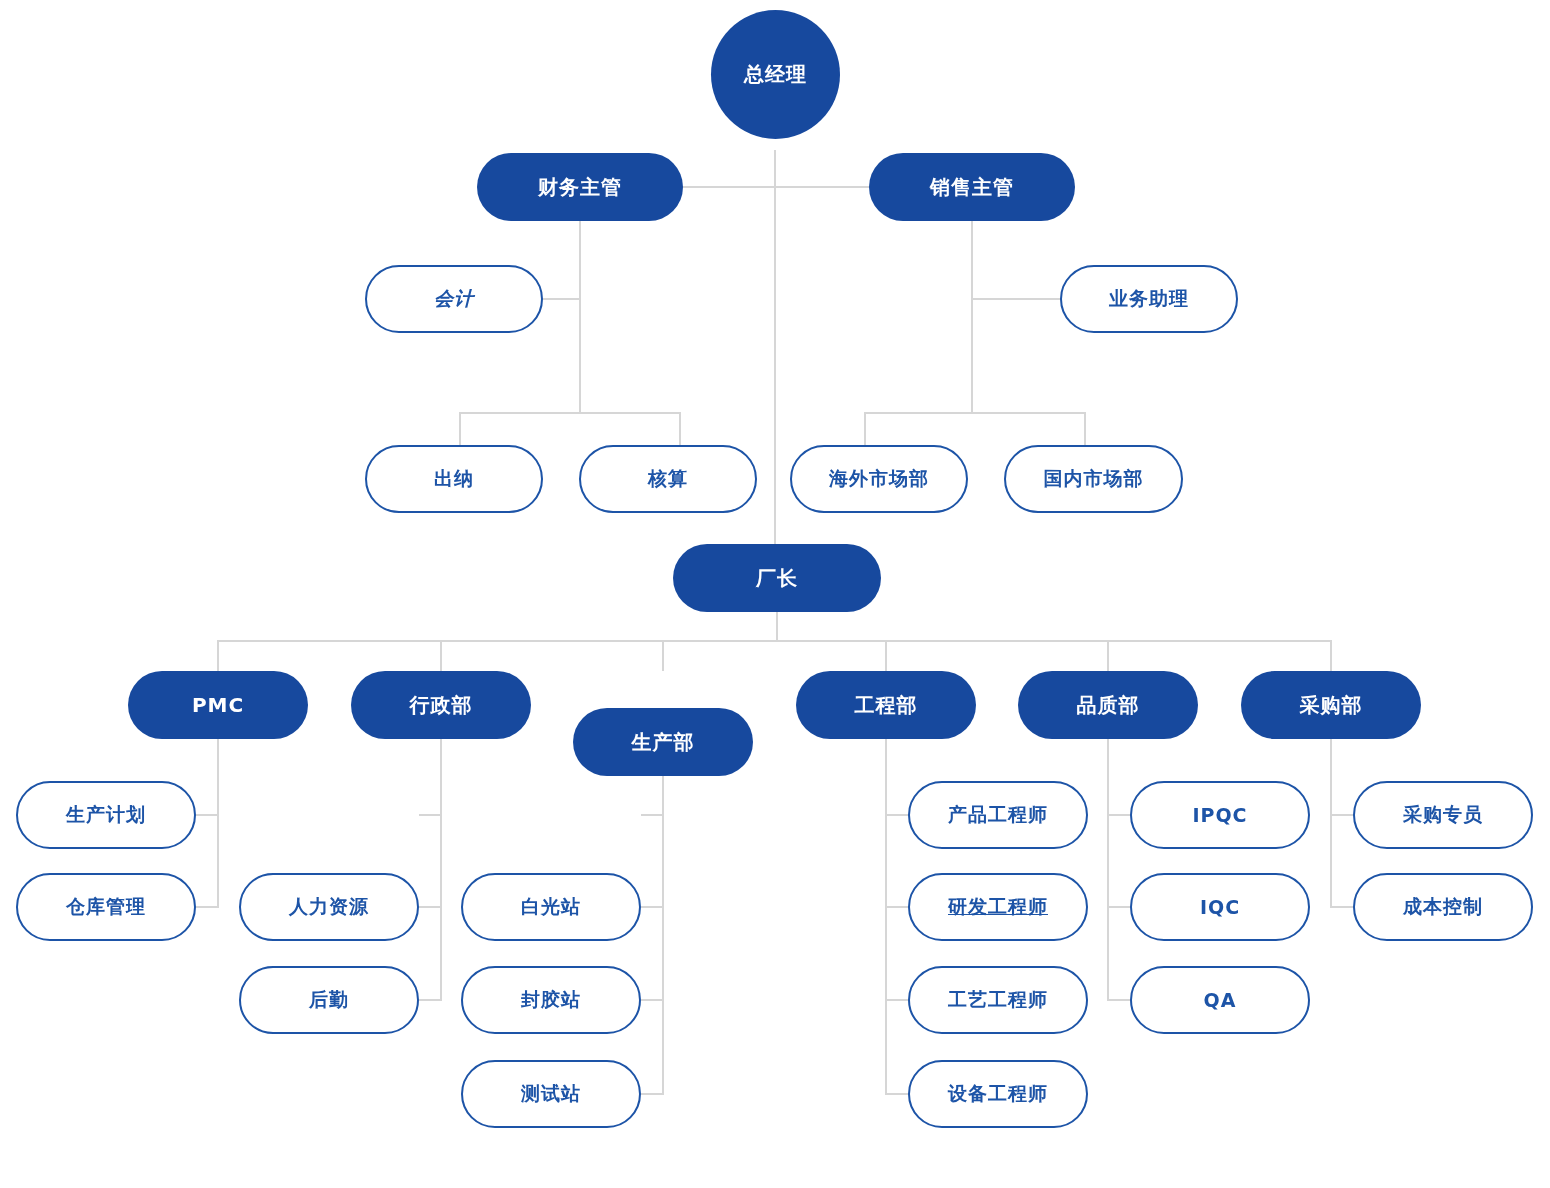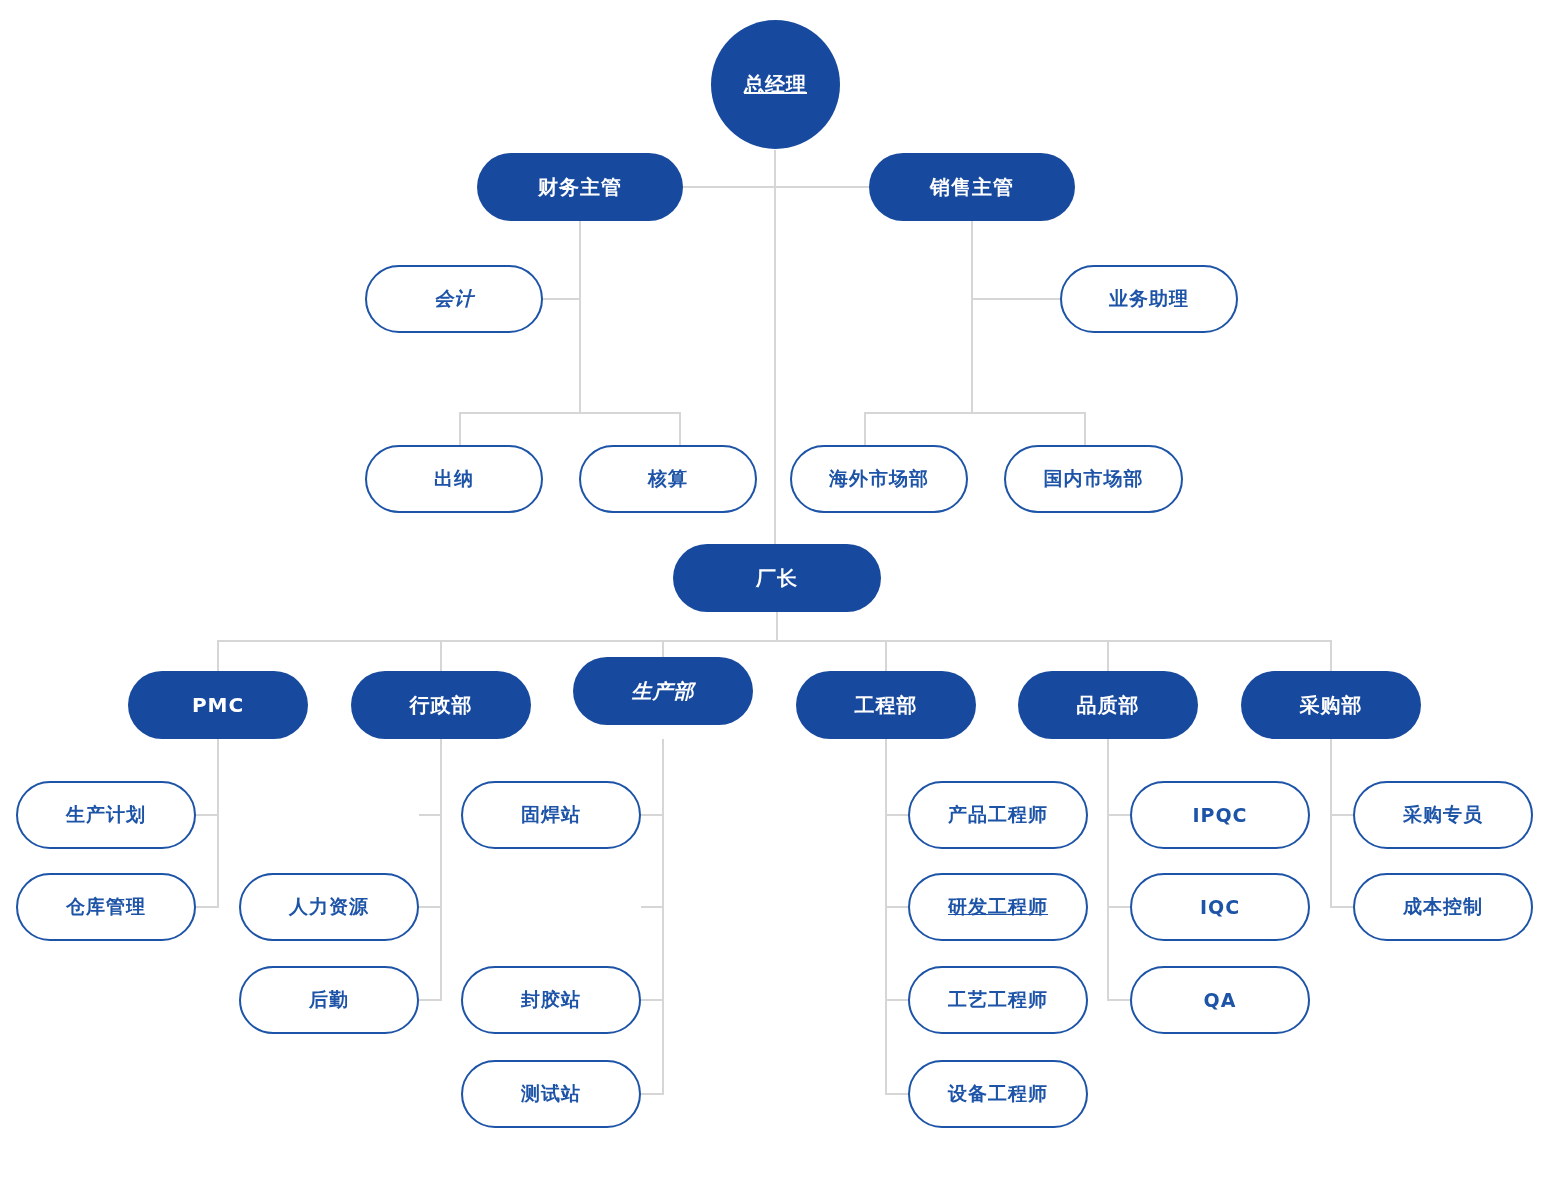--- a/index.html
+++ b/index.html
@@ -112,49 +112,49 @@
   <div class="line h" style="left:885px;top:999px;width:23px;"></div>
   <div class="line h" style="left:885px;top:1093px;width:23px;"></div>
 
   <div class="line h" style="left:1107px;top:814px;width:23px;"></div>
   <div class="line h" style="left:1107px;top:906px;width:23px;"></div>
   <div class="line h" style="left:1107px;top:999px;width:23px;"></div>
 
   <div class="line h" style="left:1330px;top:814px;width:23px;"></div>
   <div class="line h" style="left:1330px;top:906px;width:23px;"></div>
 
-  <div class="node root-circle" style="left:711px;top:20px;text-decoration:underline;">总经理</div>
+  <div class="node root-circle" style="left:711px;top:10px;">总经理</div>
 
   <div class="node filled" style="left:477px;top:153px;width:206px;">财务主管</div>
   <div class="node filled" style="left:869px;top:153px;width:206px;">销售主管</div>
 
   <div class="node outlined" style="left:365px;top:265px;width:178px;font-style:italic;">会计</div>
   <div class="node outlined" style="left:1060px;top:265px;width:178px;">业务助理</div>
 
   <div class="node outlined" style="left:365px;top:445px;width:178px;">出纳</div>
   <div class="node outlined" style="left:579px;top:445px;width:178px;">核算</div>
   <div class="node outlined" style="left:790px;top:445px;width:178px;">海外市场部</div>
   <div class="node outlined" style="left:1004px;top:445px;width:179px;">国内市场部</div>
 
   <div class="node filled" style="left:673px;top:544px;width:208px;">厂长</div>
 
   <div class="node filled" style="left:128px;top:671px;width:180px;">PMC</div>
   <div class="node filled" style="left:351px;top:671px;width:180px;">行政部</div>
-  <div class="node filled" style="left:573px;top:657px;width:180px;font-style:italic;">生产部</div>
+  <div class="node filled" style="left:573px;top:708px;width:180px;">生产部</div>
   <div class="node filled" style="left:796px;top:671px;width:180px;">工程部</div>
   <div class="node filled" style="left:1018px;top:671px;width:180px;">品质部</div>
   <div class="node filled" style="left:1241px;top:671px;width:180px;">采购部</div>
 
   <div class="node outlined" style="left:16px;top:781px;width:180px;">生产计划</div>
   <div class="node outlined" style="left:16px;top:873px;width:180px;">仓库管理</div>
 
   <div class="node outlined" style="left:239px;top:873px;width:180px;">人力资源</div>
   <div class="node outlined" style="left:239px;top:966px;width:180px;">后勤</div>
 
-  <div class="node outlined" style="left:461px;top:781px;width:180px;">固焊站</div>
+  <div class="node outlined" style="left:461px;top:873px;width:180px;">白光站</div>
   <div class="node outlined" style="left:461px;top:966px;width:180px;">封胶站</div>
   <div class="node outlined" style="left:908px;top:781px;width:180px;">产品工程师</div>
 
   <div class="node outlined" style="left:461px;top:1060px;width:180px;">测试站</div>
   <div class="node outlined" style="left:908px;top:873px;width:180px;text-decoration:underline;">研发工程师</div>
   <div class="node outlined" style="left:908px;top:966px;width:180px;">工艺工程师</div>
   <div class="node outlined" style="left:908px;top:1060px;width:180px;">设备工程师</div>
 
   <div class="node outlined" style="left:1130px;top:781px;width:180px;">IPQC</div>
   <div class="node outlined" style="left:1130px;top:873px;width:180px;">IQC</div>

